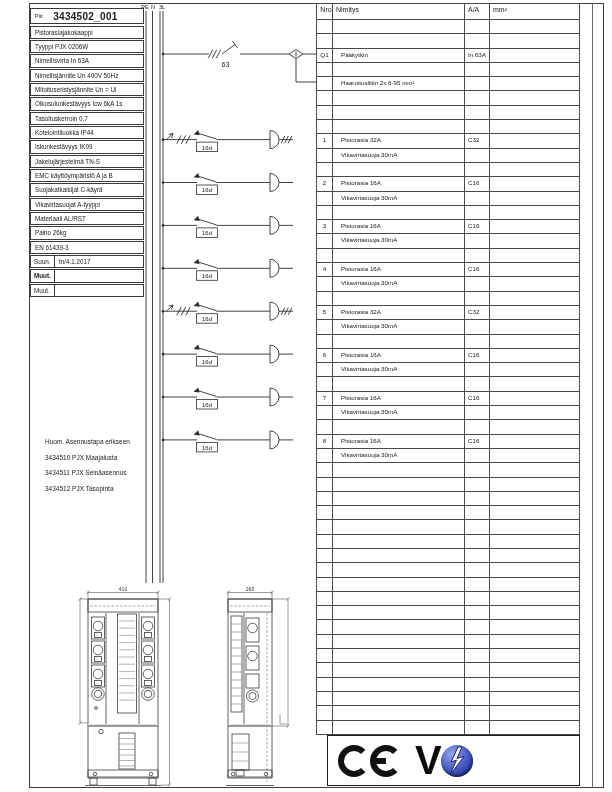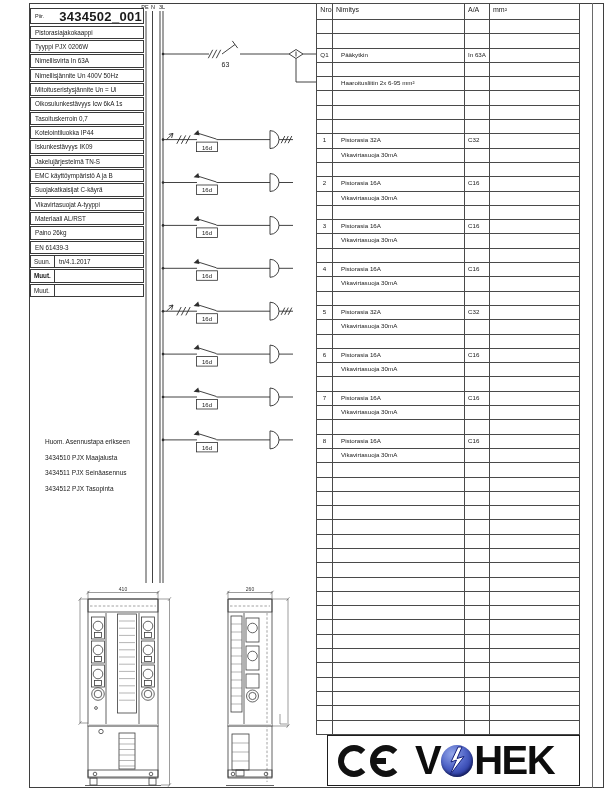--- a/index.html
+++ b/index.html
@@ -9,21 +9,21 @@
         border:1px solid #3f3f3f;box-sizing:border-box;}
   .margin-line{position:absolute;left:592px;top:3px;height:785px;width:0;
         border-left:1px solid #6a6a6a;}
   
   #spec-table{position:absolute;left:30px;top:8px;width:115px;}
   .spec-row{position:absolute;left:0;width:114px;height:13.4px;box-sizing:border-box;
         border:1px solid #3a3a3a;background:#fff;font-size:6.3px;line-height:12px;
         padding-left:4px;white-space:nowrap;overflow:hidden;}
   .spec-title{height:16px;line-height:15px;}
   .spec-title .lbl{font-size:5.5px;vertical-align:top;}
-  .spec-title .num{font-size:13px;font-weight:600;margin-left:15px;letter-spacing:.3px;}
+  .spec-title .num{font-size:10px;font-weight:600;margin-left:9px;letter-spacing:.3px;}
   .spec-split{display:flex;padding-left:0;}
   .spec-split .cell-l{width:24px;border-right:1px solid #3a3a3a;padding-left:3px;box-sizing:border-box;}
   .spec-split .cell-v{flex:1;padding-left:4px;}
   .bold{font-weight:bold;}
   
   #notes{position:absolute;left:45px;top:434px;font-size:6.5px;line-height:15.5px;white-space:nowrap;}
   
   #parts-table{position:absolute;left:316px;top:3px;width:264px;border:1px solid #4a4a4a;
         box-sizing:border-box;background:#fff;}
   .phead{display:flex;height:15px;box-sizing:border-box;font-size:7px;}
@@ -714,17 +714,16 @@
       <path d="M58.2,8.8 A13,13 0 1 0 58.2,27.2" fill="none" stroke="#111" stroke-width="6"></path>
       <line x1="36.5" y1="18" x2="49" y2="18" stroke="#111" stroke-width="6"></line>
     </svg>
     <div class="vohek">
       <span>V</span>
       <span class="globe">
         <svg width="32" height="32" viewBox="0 0 32 32">
           <path d="M17 2 L10 17 L15.5 15 L9 30 L23 11.5 L16 13.5 L21 2 Z" fill="#fff" stroke="#16207a" stroke-width="1"></path>
         </svg>
       </span>
-      <span>HEK</span>
     </div>
   </div>
 
 </div>
 
 </body></html>

